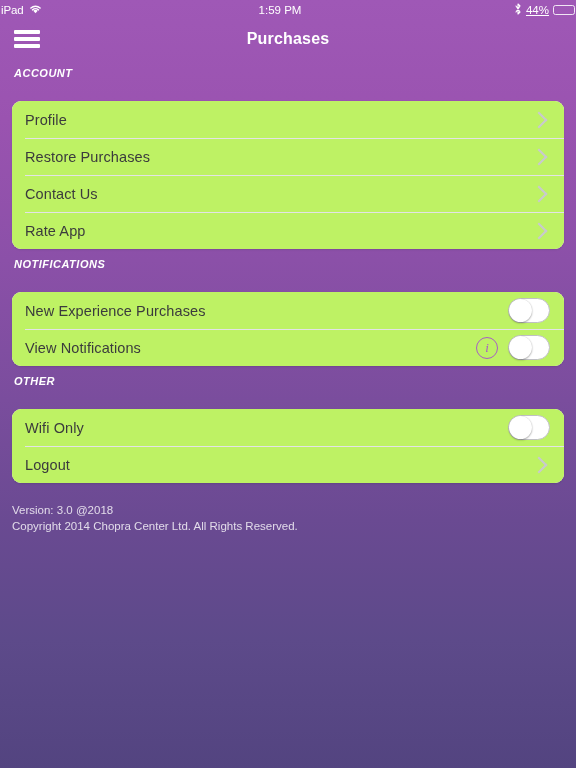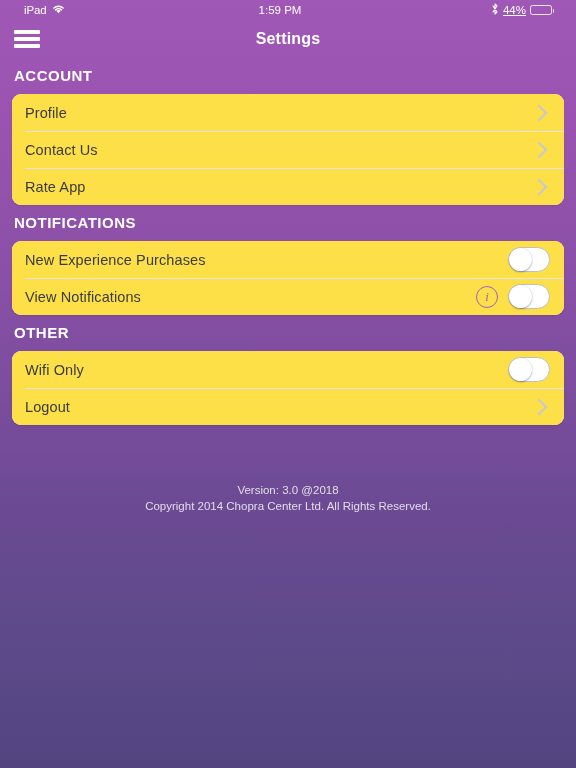--- a/index.html
+++ b/index.html
@@ -19,21 +19,21 @@
       #534480 768px);
     -webkit-font-smoothing:antialiased;
     position:relative;
   }
 
   
   .statusbar {
     height:20px;
     display:flex;
     align-items:center;
-    padding:0 24px;
+    padding:0 1px;
     color:#ffffff;
     font-size:11.5px;
     position:relative;
   }
   .sb-left { display:flex; align-items:center; gap:5px; }
   .sb-device { letter-spacing:-0.1px; }
   .sb-center {
     position:absolute; left:0; right:16px;
     text-align:center;
     font-size:11.5px;
@@ -97,40 +97,41 @@
     font-size:16px;
     font-weight:bold;
     letter-spacing:0.2px;
   }
 
   
   .content { padding:0 12px; }
 
   .section-header {
     color:#ffffff;
-    font-size:15px;
+    font-size:11px;
     font-weight:bold;
     letter-spacing:0.5px;
-    padding:9px 2px 10px 2px;
+    padding:9px 2px 22px 2px;
+    font-style:italic;
   }
 
   .card {
     background:#ffffff;
     border-radius:9px;
     overflow:hidden;
     box-shadow:0 1px 2px rgba(0,0,0,0.10);
   }
 
   .row {
     height:37px;
     display:flex;
     align-items:center;
     padding:0 14px 0 13px;
     position:relative;
-    background:#fde047;
+    background:#bef264;
   }
   .row + .row::before {
     content:"";
     position:absolute;
     top:0; left:13px; right:0;
     height:1px;
     background:#e3e3e6;
   }
   .row-label {
     flex:1;
@@ -184,23 +185,21 @@
     position:absolute;
     top:0px; left:0px;
     width:23px; height:23px;
     border-radius:50%;
     background:#ffffff;
     box-shadow:0 1px 2px rgba(0,0,0,0.32), 0 0 1px rgba(0,0,0,0.18);
   }
 
   
   .footer {
-    text-align:center;
-    padding-top:13px;
-    margin-top:44px;
+    padding-top:19px;
   }
   .footer-line {
     color:rgba(255,255,255,0.80);
     font-size:11.5px;
     line-height:16px;
   }
   .terms {
     margin-top:17px;
     color:#ffffff;
     font-size:14px;
@@ -239,29 +238,35 @@
     </span>
   </div>
 </div>
 
 <div class="navbar">
   <div class="hamburger">
     <span></span>
       <span></span>
       <span></span>
   </div>
-  <div class="nav-title">Settings</div>
+  <div class="nav-title">Purchases</div>
 </div>
 
 <div class="content">
 
   <div class="section-header">ACCOUNT</div>
   <div class="card">
     <div class="row">
       <span class="row-label">Profile</span>
+      <span class="row-accessories">
+        <span class="chevron"></span>
+      </span>
+    </div>
+    <div class="row">
+      <span class="row-label">Restore Purchases</span>
       <span class="row-accessories">
         <span class="chevron"></span>
       </span>
     </div>
     <div class="row">
       <span class="row-label">Contact Us</span>
       <span class="row-accessories">
         <span class="chevron"></span>
       </span>
     </div>

